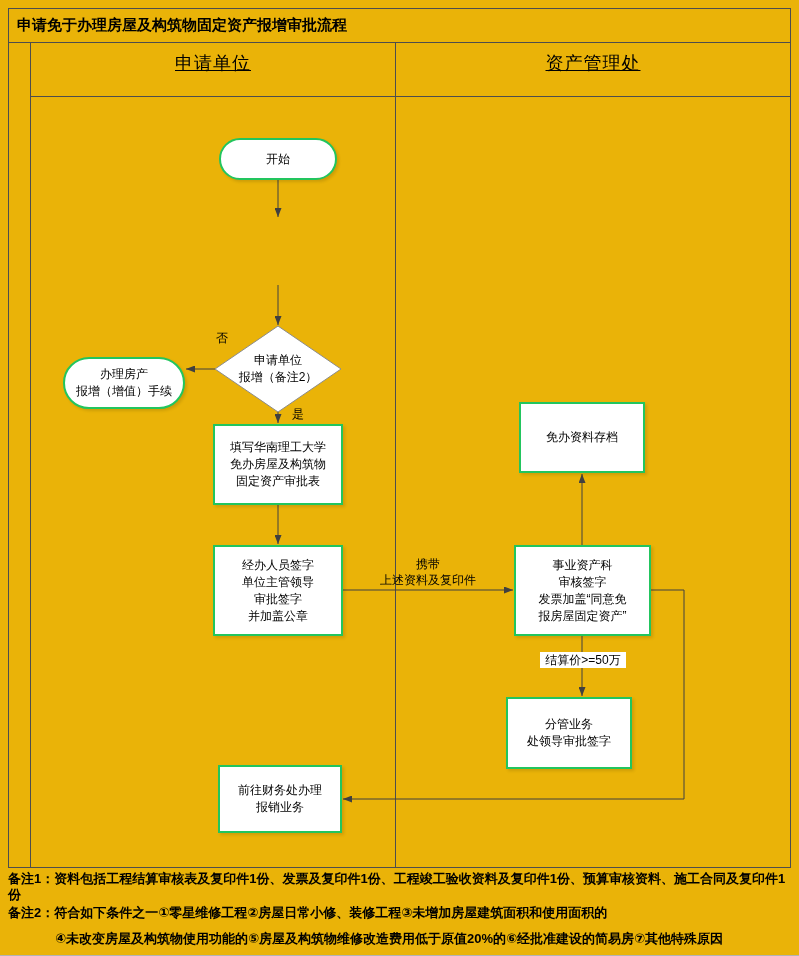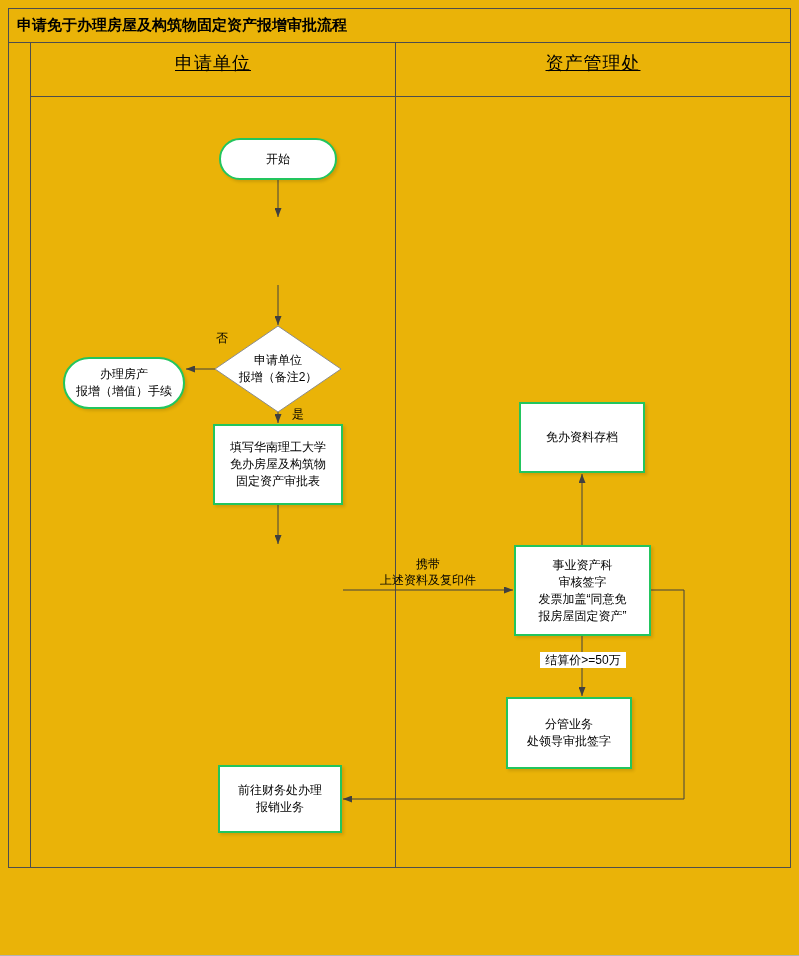--- a/index.html
+++ b/index.html
@@ -89,31 +89,40 @@
   <div class="lane-header" style="left:396px; width:394px;">资产管理处</div>
 
   <div class="node stadium" style="left:219px; top:138px; width:118px; height:42px;">开始</div>
   <div class="diamond-text" style="left:216px; top:352px; width:124px;">申请单位
 报增（备注2）</div>
   <div class="node stadium" style="left:63px; top:357px; width:122px; height:52px;">办理房产
 报增（增值）手续</div>
   <div class="node" style="left:213px; top:424px; width:130px; height:81px;">填写华南理工大学
 免办房屋及构筑物
 固定资产审批表</div>
+  <div class="node" style="left:213px; top:545px; width:130px; height:91px;">经办人员签字
+单位主管领导
+审批签字
+并加盖公章</div>
   <div class="node" style="left:218px; top:765px; width:124px; height:68px;">前往财务处办理
 报销业务</div>
 
   <div class="node" style="left:519px; top:402px; width:126px; height:71px;">免办资料存档</div>
   <div class="node" style="left:514px; top:545px; width:137px; height:91px;">事业资产科
 审核签字
 发票加盖“同意免
 报房屋固定资产”</div>
   <div class="node" style="left:506px; top:697px; width:126px; height:72px;">分管业务
 处领导审批签字</div>
 
   <div class="edge-label" style="left:212px; top:330px; width:20px;">否</div>
   <div class="edge-label" style="left:288px; top:406px; width:20px;">是</div>
   <div class="edge-label" style="left:370px; top:556px; width:116px;">携带
 上述资料及复印件</div>
   <div class="edge-label masked" style="left:540px; top:652px; width:86px;">结算价&gt;=50万</div>
 
+  <div class="notes">
+    <p>备注1：资料包括工程结算审核表及复印件1份、发票及复印件1份、工程竣工验收资料及复印件1份、预算审核资料、施工合同及复印件1份</p>
+    <p>备注2：符合如下条件之一①零星维修工程②房屋日常小修、装修工程③未增加房屋建筑面积和使用面积的</p>
+    <p class="note2-cont">④未改变房屋及构筑物使用功能的⑤房屋及构筑物维修改造费用低于原值20%的⑥经批准建设的简易房⑦其他特殊原因</p>
+  </div>
 
 </div>
 
 </body></html>

